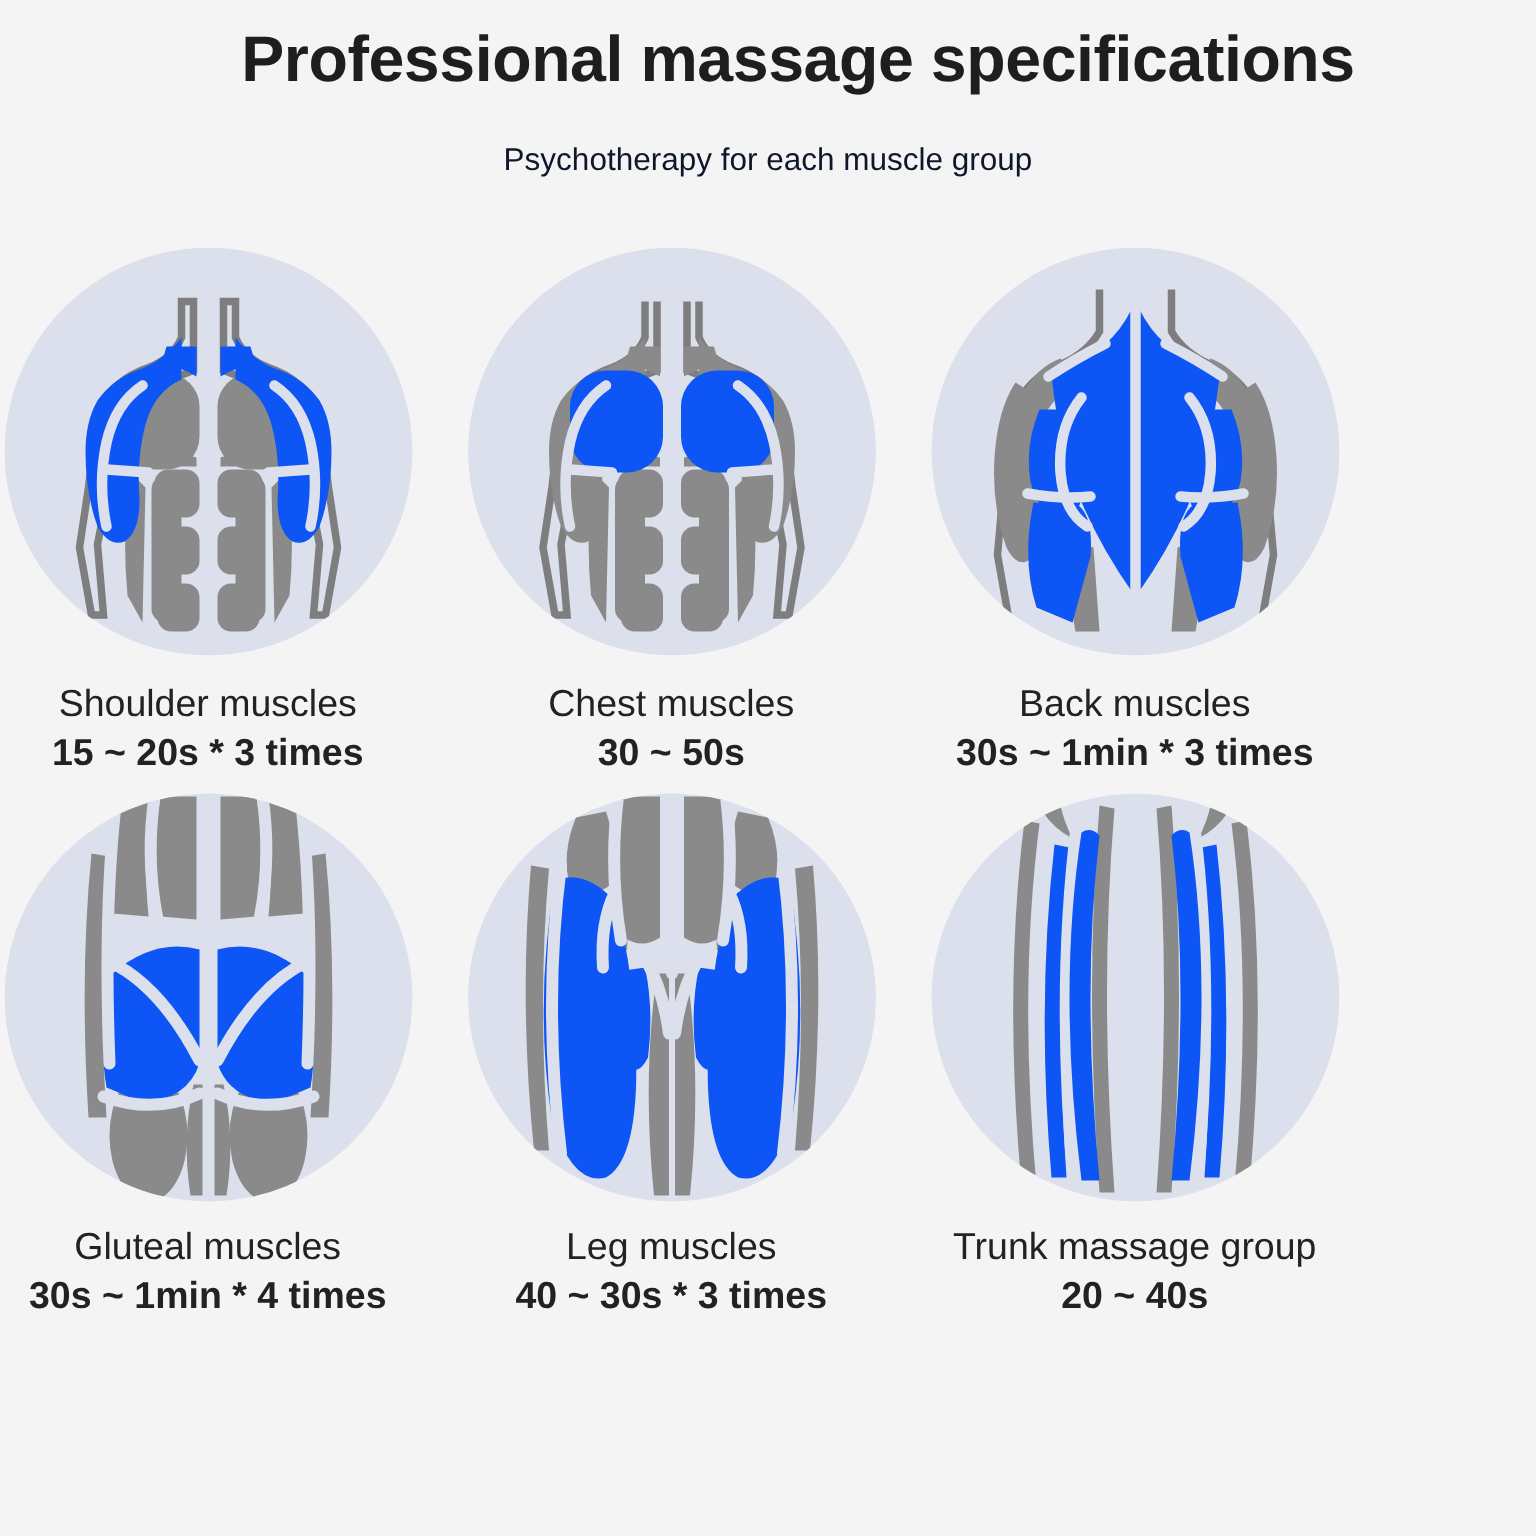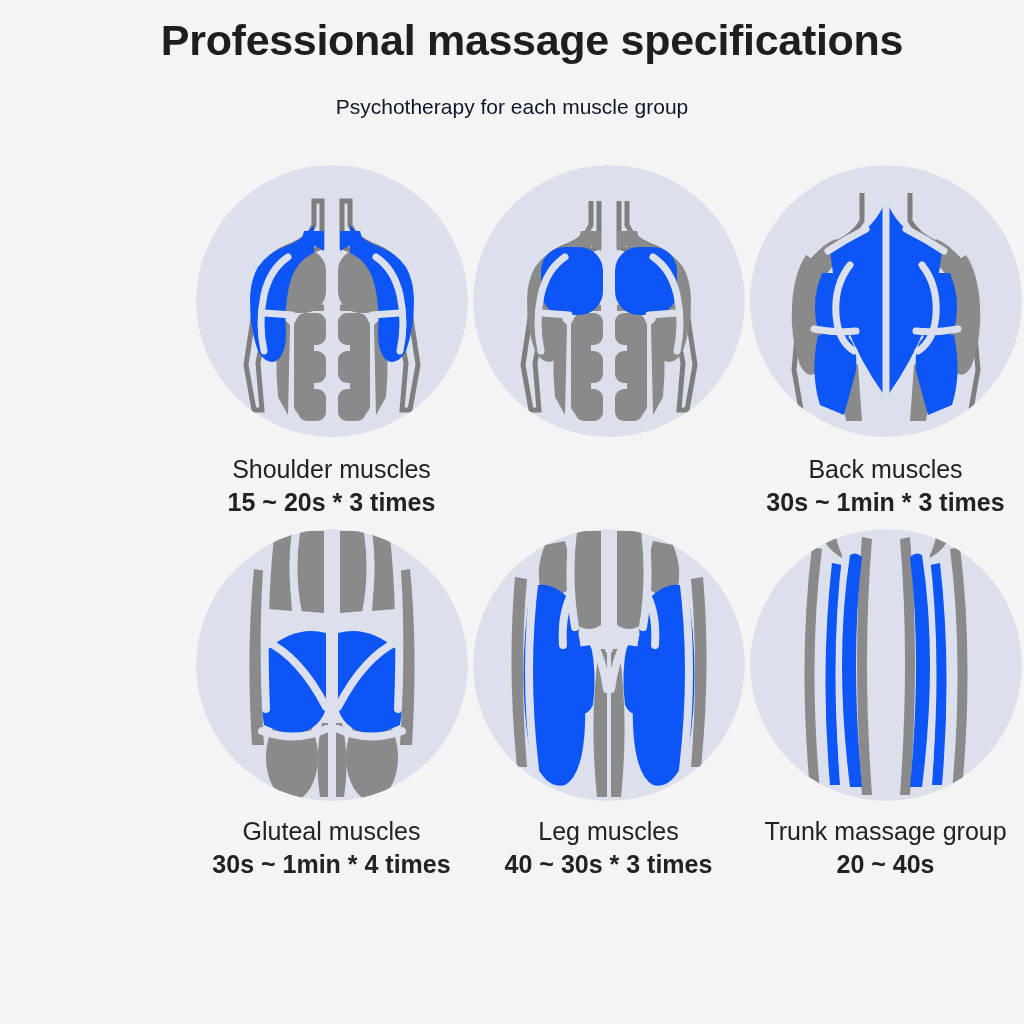--- a/index.html
+++ b/index.html
@@ -45,24 +45,25 @@
   .grid {
     position: absolute;
     top: 165px;
     left: 0;
     width: 1024px;
     display: flex;
     flex-direction: column;
   }
   .row {
     display: flex;
-    justify-content: flex-end;
+    justify-content: flex-start;
     align-items: flex-start;
-  }
-  .row-2 { margin-top: 10px; padding-left: 36px; }
+    gap: 32px;
+  }
+  .row-2 { margin-top: 10px; }
   .cell {
     width: 277px;
     display: flex;
     flex-direction: column;
     align-items: center;
   }
   .circle-wrap {
     width: 272px;
     height: 272px;
     display: flex;
@@ -191,20 +192,24 @@
             </g>
             <g fill="none" stroke="#dbe0ec" stroke-width="7" stroke-linecap="round">
               <path d="M136 38 L136 262"></path>
               <path d="M92 92 Q74 104 68 130 Q62 158 68 186"></path>
               <path d="M180 92 Q198 104 204 130 Q210 158 204 186"></path>
               <path d="M68 148 L96 150"></path>
               <path d="M204 148 L176 150"></path>
             </g>
           </svg>
         </div>
+        <div class="caption">
+          <span class="cap-name">Chest muscles</span>
+          <span class="cap-spec">30 ~ 50s</span>
+        </div>
       </div>
 
       <div class="cell">
         <div class="circle-wrap">
           <svg class="circle" viewBox="0 0 272 272">
             <circle cx="136" cy="136" r="136" fill="#dbe0ec"></circle>
             <g fill="none" stroke="#7e7e7e" stroke-width="5">
               <path d="M112 28 L112 56 Q104 70 86 78 Q62 88 54 112 L48 160 L44 205 L52 250"></path>
               <path d="M160 28 L160 56 Q168 70 186 78 Q210 88 218 112 L224 160 L228 205 L220 250"></path>
             </g>

